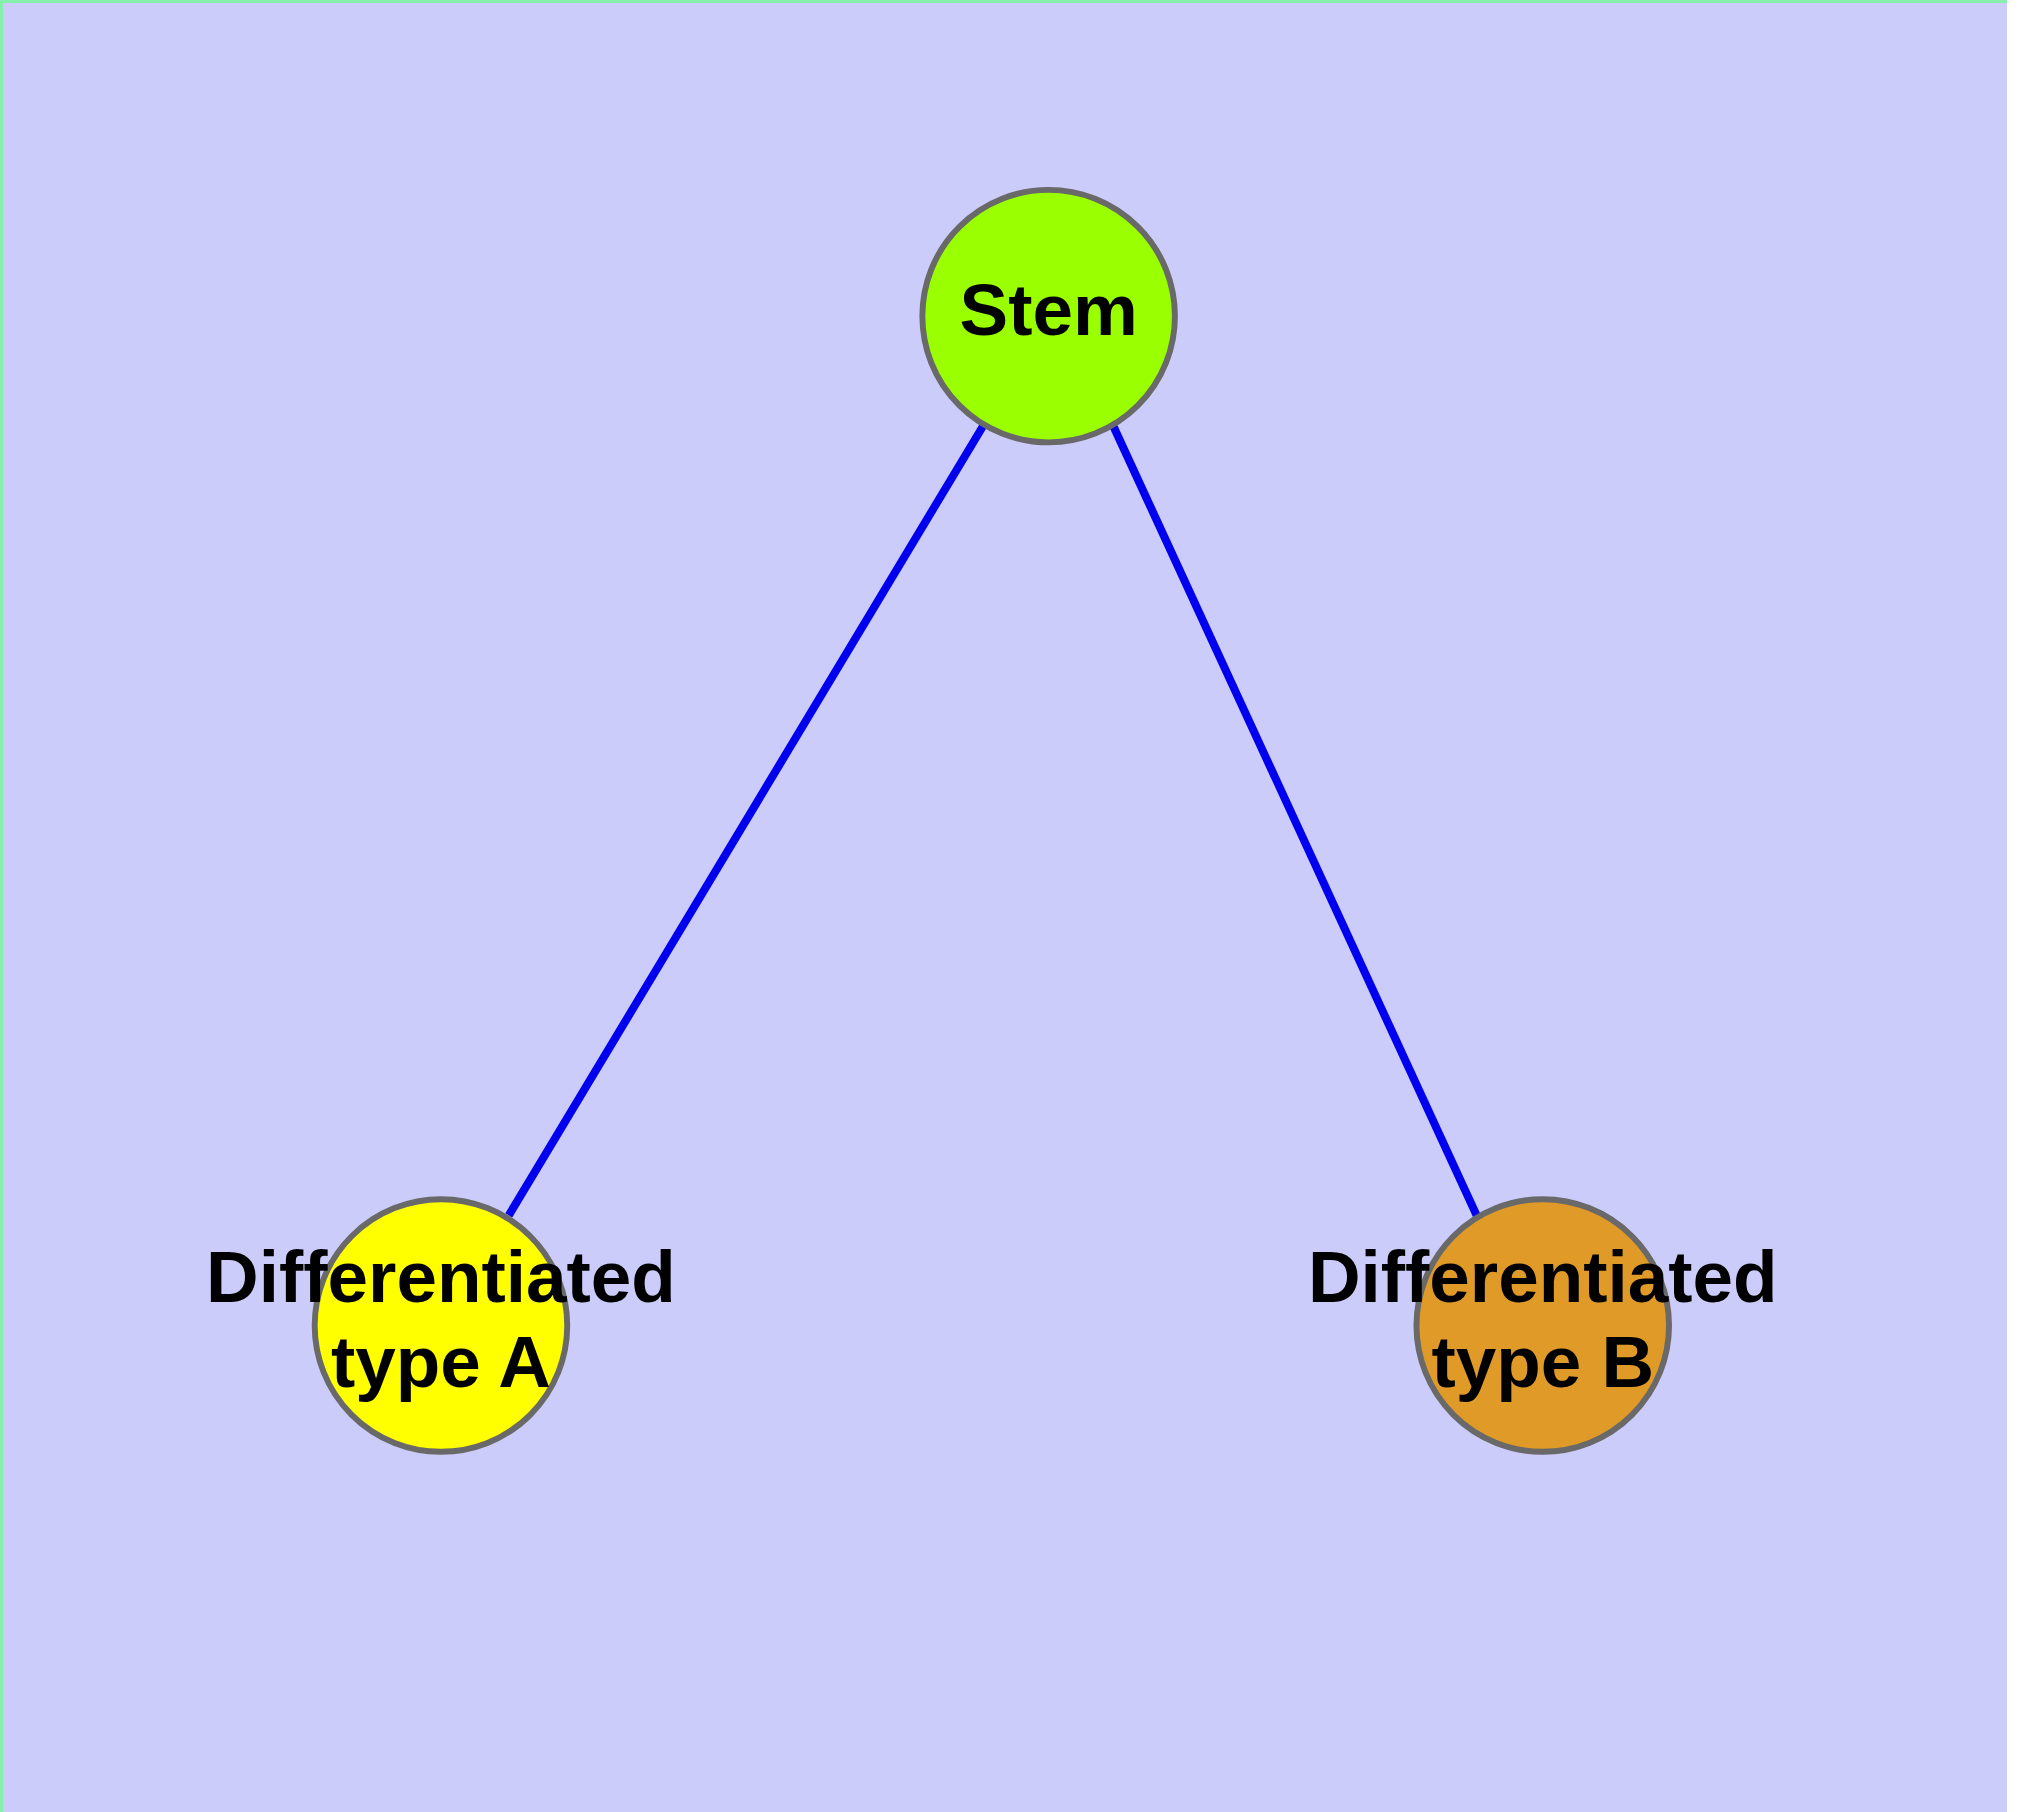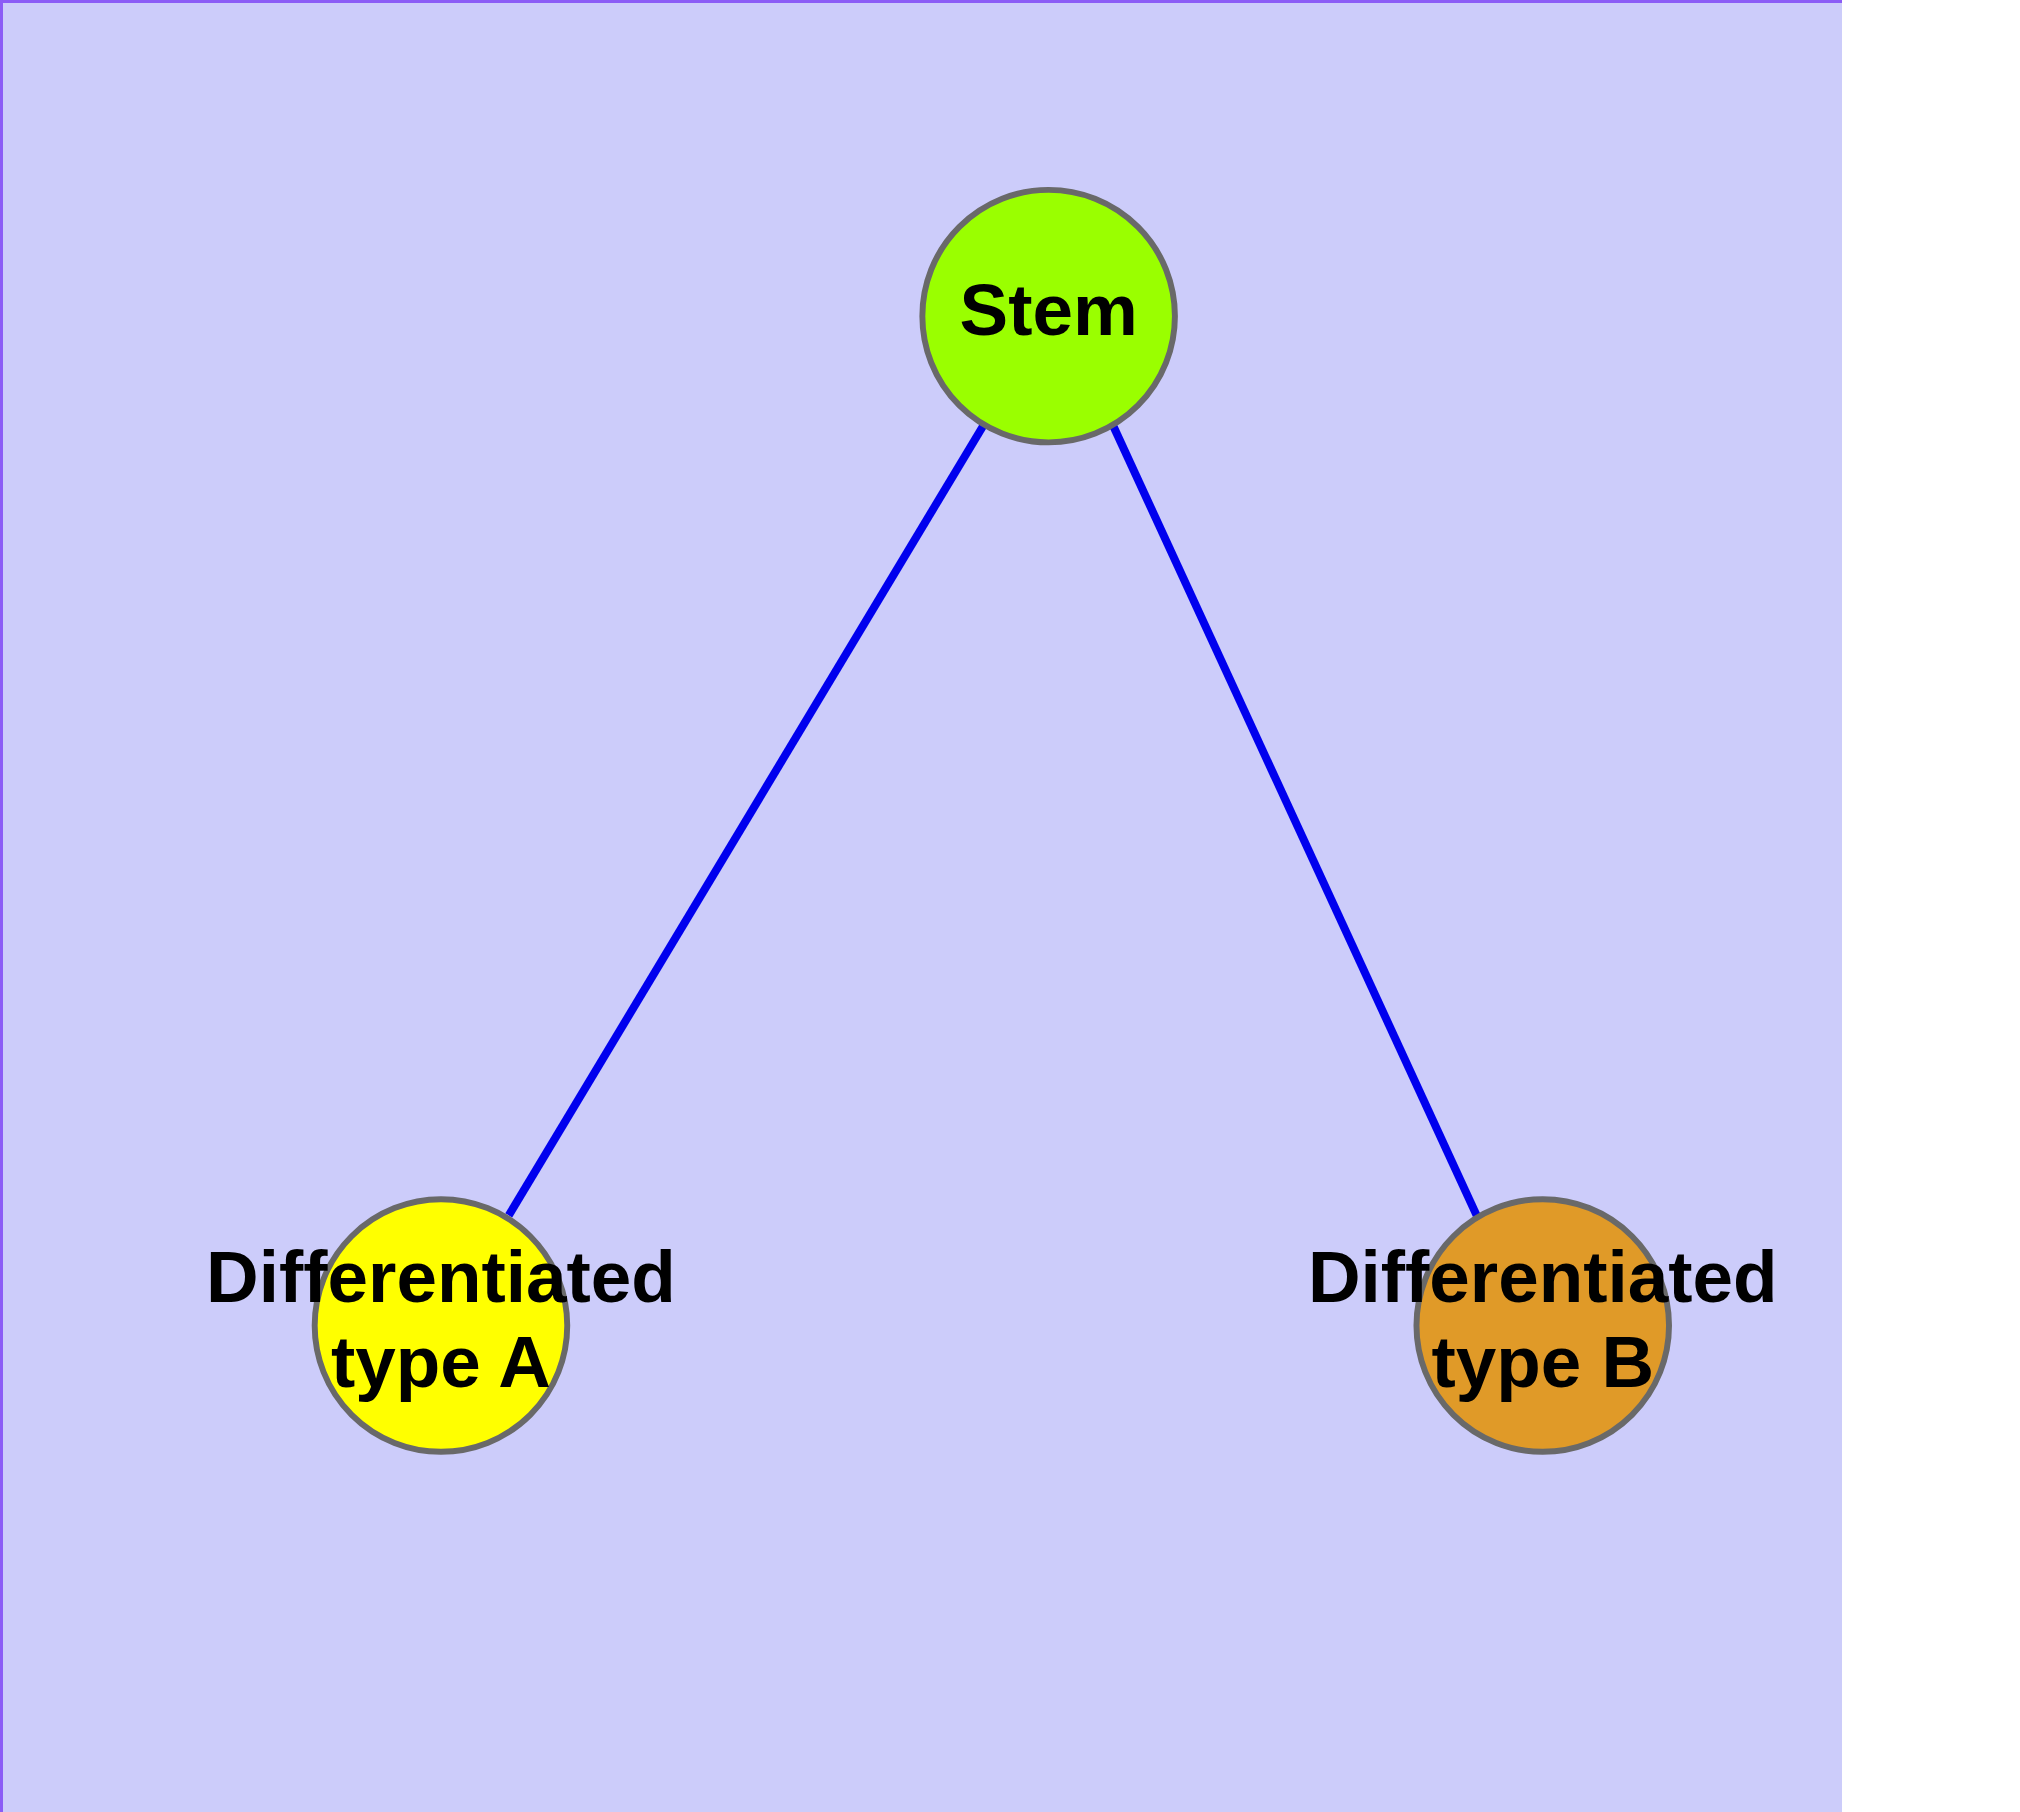--- a/index.html
+++ b/index.html
@@ -2,23 +2,23 @@
 <html style="font-size:13.6px"><head>
 <meta charset="utf-8">
 <style>
   html, body {
     margin: 0;
     padding: 0;
     background: #ffffff;
   }
   #canvas {
     position: relative;
-    width: 1842px;
+    width: 2007px;
     height: 1812px;
-    background: #8b5cf6;
+    background: #86efac;
     overflow: hidden;
     font-family: "Liberation Sans", "DejaVu Sans", sans-serif;
   }
   #plot-background {
     position: absolute;
     left: 3.4px;
     top: 3.4px;
     width: 2017px;
     height: 1809px;
     background: #ccccfa;

